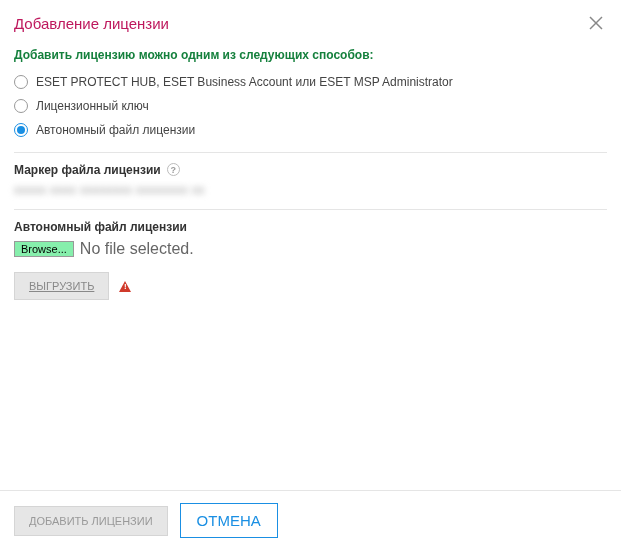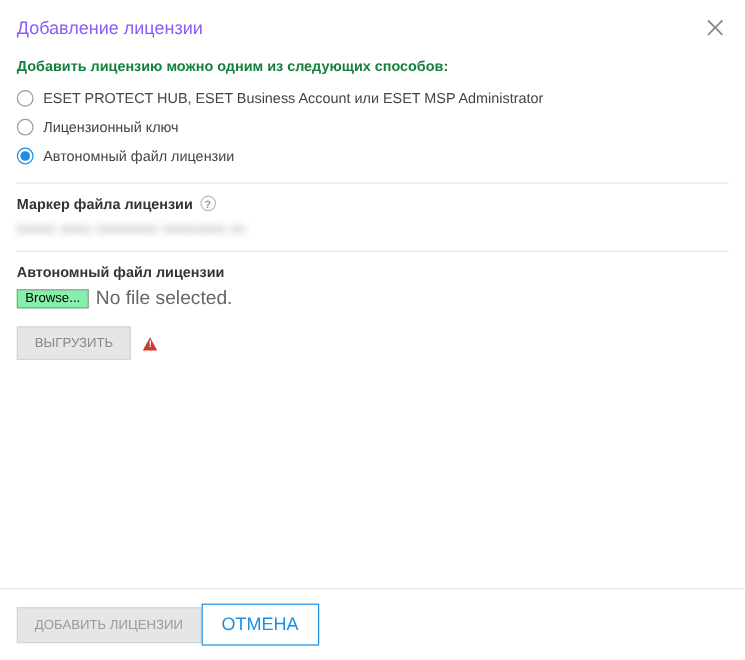--- a/index.html
+++ b/index.html
@@ -19,21 +19,21 @@
       flex-direction: column;
     }
     .header {
       padding: 14px 16px 10px 14px;
       display: flex;
       align-items: center;
       justify-content: space-between;
     }
     .header-title {
       font-size: 15px;
-      color: #8b5cf6;
+      color: #be185d;
       font-weight: 400;
     }
     .close-btn {
       width: 18px;
       height: 18px;
       cursor: pointer;
       display: flex;
       align-items: center;
       justify-content: center;
       color: #888;
@@ -133,20 +133,21 @@
     }
     .btn-gray {
       font-size: 11px;
       padding: 7px 14px;
       background: #e6e6e6;
       border: 1px solid #d5d5d5;
       color: #888;
       cursor: default;
       font-family: inherit;
       text-transform: uppercase;
+      text-decoration: underline;
     }
     .warn-icon {
       width: 0;
       height: 0;
       border-left: 6px solid transparent;
       border-right: 6px solid transparent;
       border-bottom: 11px solid #d03a2b;
       position: relative;
     }
     .warn-icon::after {
@@ -157,20 +158,21 @@
       font-size: 8px;
       color: #fff;
       font-weight: bold;
       width: 4px;
       text-align: center;
     }
     .footer {
       border-top: 1px solid #e5e5e5;
       padding: 12px 14px;
       display: flex;
+      gap: 12px;
       align-items: center;
     }
     .btn-primary-disabled {
       font-size: 11px;
       padding: 8px 14px;
       background: #e6e6e6;
       border: 1px solid #d5d5d5;
       color: #999;
       cursor: default;
       font-family: inherit;

